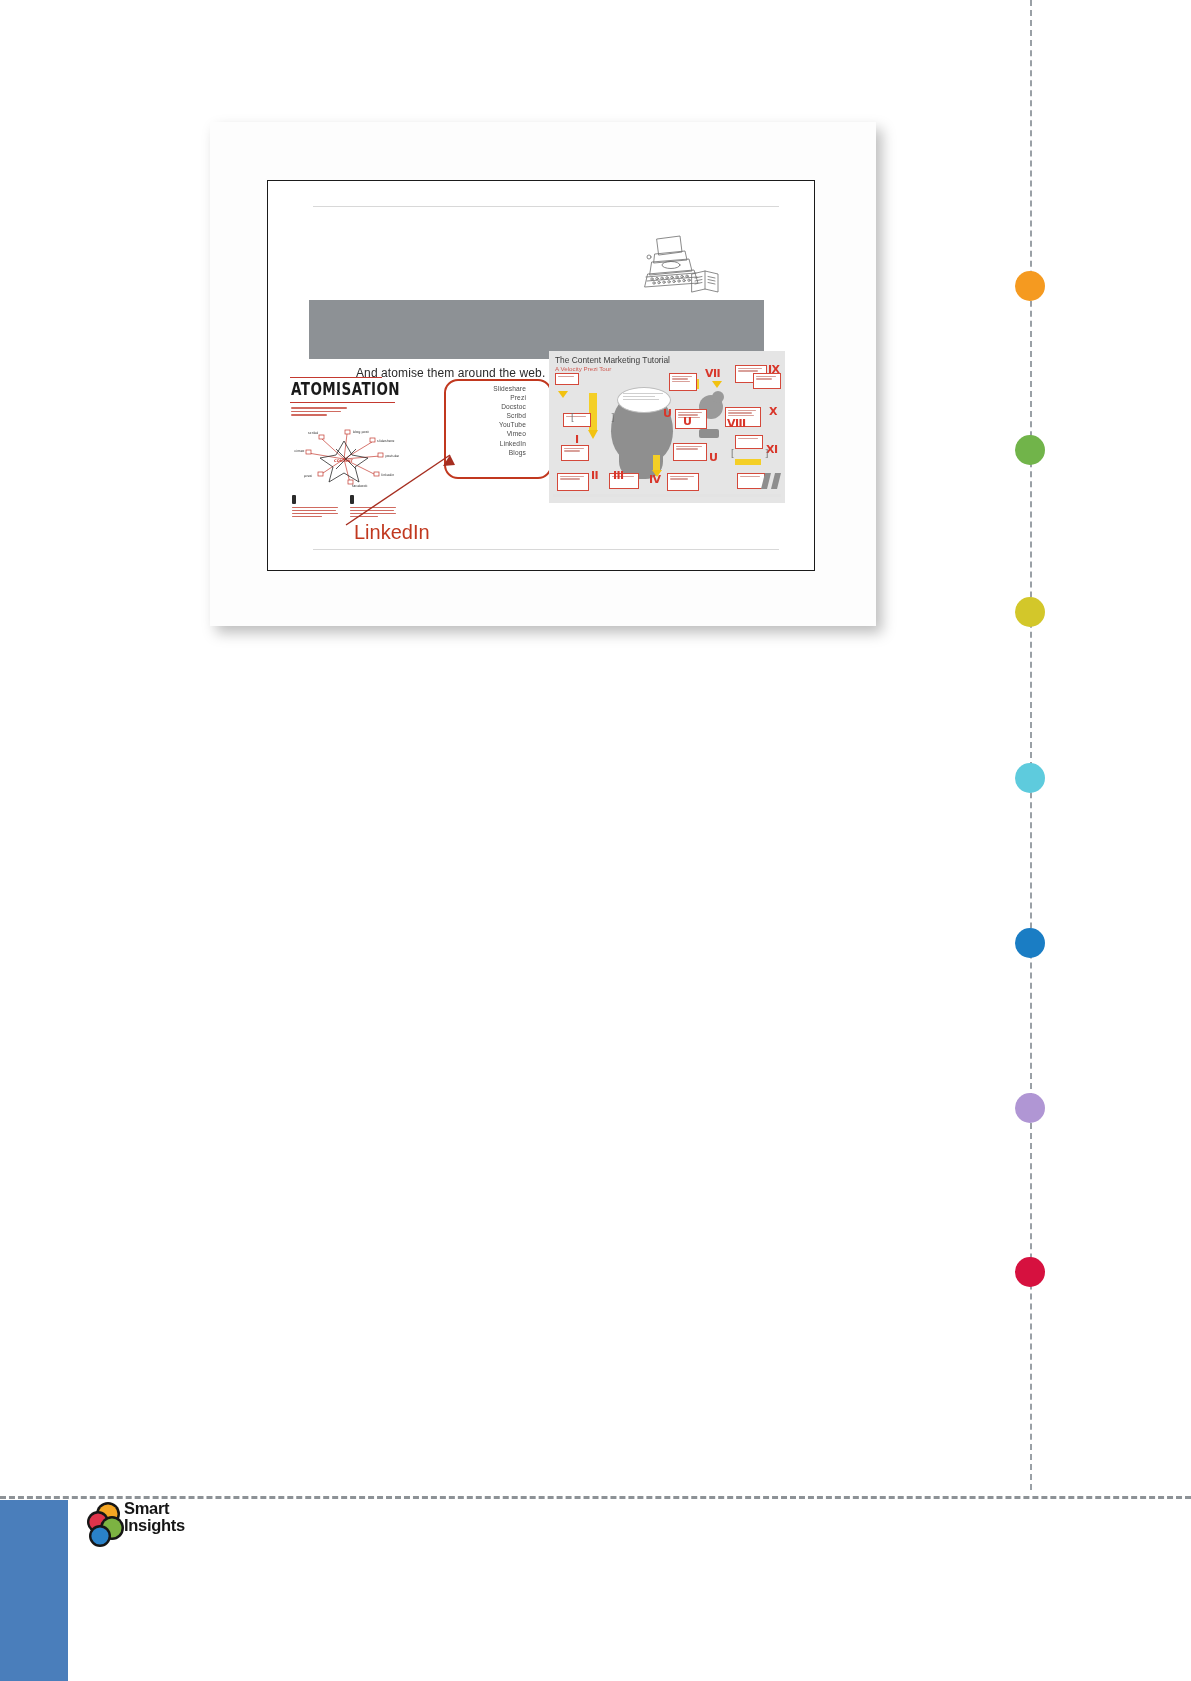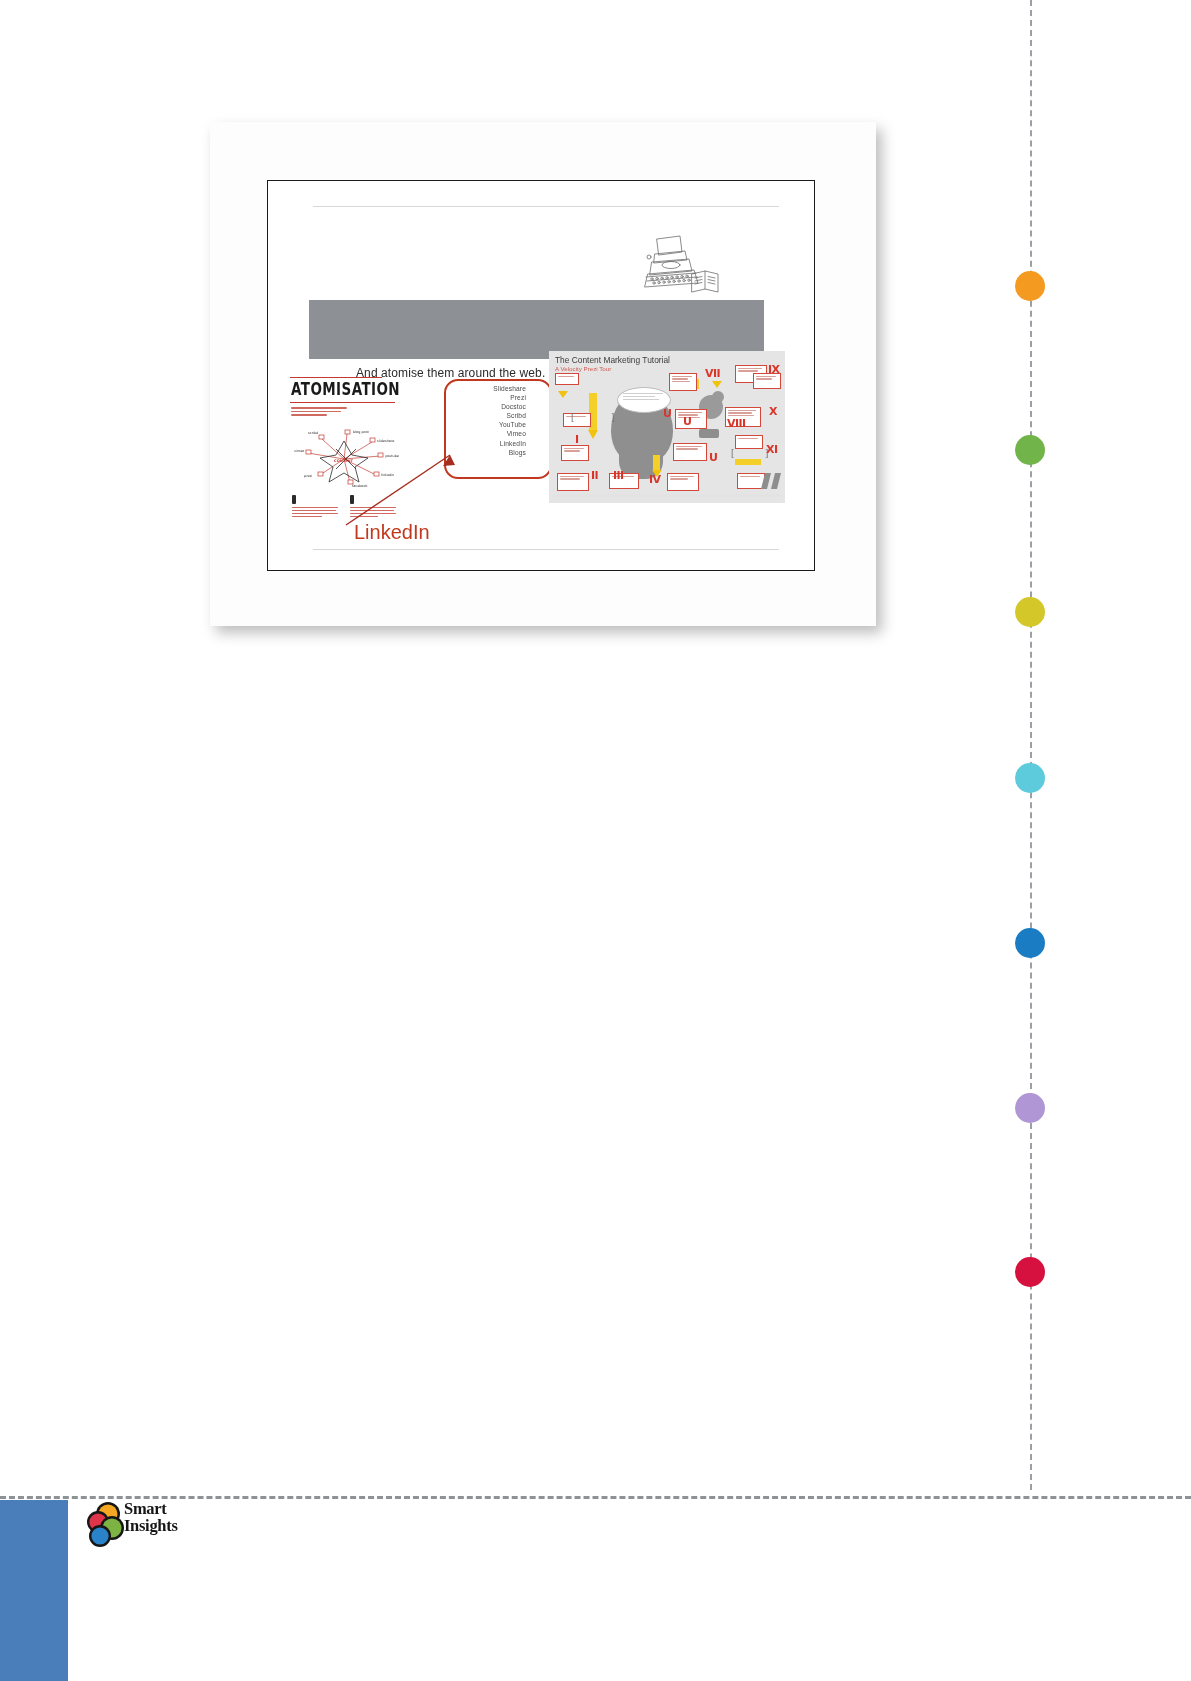--- a/index.html
+++ b/index.html
@@ -321,21 +321,21 @@
     left: 84px;
     top: 1498px;
     width: 180px;
     height: 56px;
   }
   #footer-logo-text {
     position: absolute;
     left: 124px;
     top: 1500px;
     line-height: 17px;
-    font-family: Liberation Serif, serif;
+    font-family: Liberation Sans, sans-serif;
     font-weight: 700;
     font-size: 16.5px;
     color: #161616;
     letter-spacing: -0.3px;
   }
   #footer-logo-text span { display: block; }
 </style>
 </head>
 <body>
 

